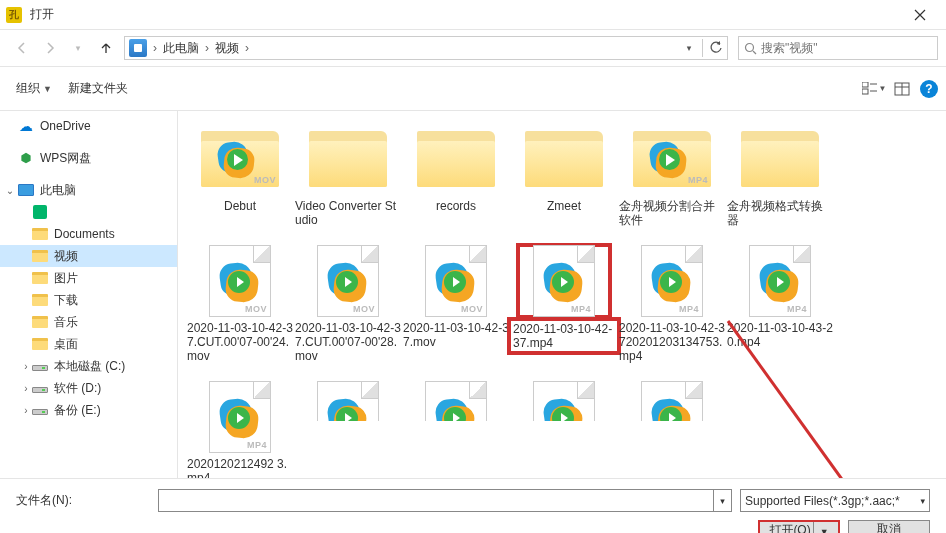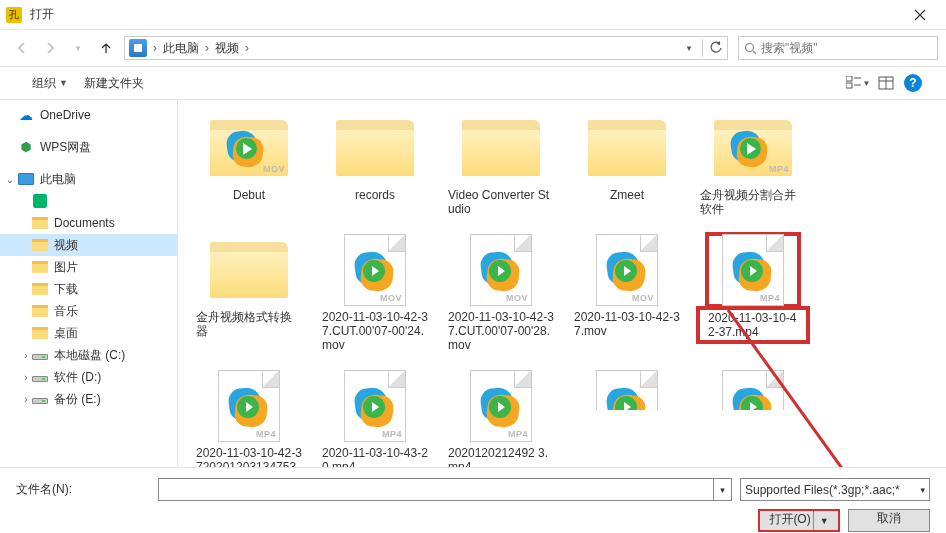--- a/index.html
+++ b/index.html
@@ -16,21 +16,21 @@
 .addrbar .loc-icon{width:18px;height:18px;margin:0 4px;background:linear-gradient(#4aa0e8,#2b78c5);border-radius:2px;display:flex;align-items:center;justify-content:center}
 .addrbar .loc-icon::after{content:"";width:8px;height:8px;background:#fff;border-radius:1px}
 .crumb{display:flex;align-items:center;height:100%}
 .crumb span{padding:0 4px;cursor:pointer}
 .crumb .sep{color:#666;padding:0 2px}
 .addrbar .spacer{flex:1}
 .addr-dd,.addr-refresh{width:22px;height:22px;display:flex;align-items:center;justify-content:center;cursor:pointer;color:#555}
 .searchbox{width:200px;height:24px;border:1px solid #ccc;display:flex;align-items:center;margin-left:6px}
 .searchbox .sicon{width:22px;display:flex;align-items:center;justify-content:center;color:#666}
 .searchbox input{border:none;outline:none;flex:1;height:100%;color:#888}
-.toolbar{height:34px;display:flex;align-items:center;border-top:1px solid #e5e5e5;border-bottom:1px solid #e5e5e5;padding:0 24px;background:#fff}
+.toolbar{height:45px;display:flex;align-items:center;border-top:1px solid #e5e5e5;border-bottom:1px solid #e5e5e5;padding:0 8px;background:#fff}
 .tool-item{padding:4px 8px;cursor:pointer;display:flex;align-items:center}
 .tool-item .dd{margin-left:3px;font-size:9px;color:#555}
 .tool-spacer{flex:1}
 .tool-icon{width:28px;height:24px;display:flex;align-items:center;justify-content:center;cursor:pointer}
 .help-icon{width:18px;height:18px;background:#0a84d8;border-radius:50%;color:#fff;display:flex;align-items:center;justify-content:center;font-weight:bold;margin-left:4px;cursor:pointer}
 .body{display:flex;height:367px}
 .sidebar{width:178px;border-right:1px solid #e5e5e5;overflow-y:auto;padding-top:4px}
 .side-item{height:22px;display:flex;align-items:center;padding-left:18px;cursor:pointer;position:relative}
 .side-item.indent{padding-left:32px}
 .side-item.selected{background:#cce8ff}
@@ -39,39 +39,39 @@
 .side-item .icon{width:16px;height:16px;margin-right:6px;display:flex;align-items:center;justify-content:center}
 .ic-cloud{color:#0078d4;font-size:14px}
 .ic-wps{color:#2e9e4a;font-size:12px;font-weight:bold}
 .ic-pc{width:16px;height:12px;background:#3a9de0;border:1px solid #2b78c5;border-radius:1px}
 .ic-3d{width:14px;height:14px;background:#00b56a;border-radius:2px}
 .ic-folder{width:16px;height:12px;background:#fddb7a;border-radius:1px;border-top:3px solid #f0c14b}
 .ic-drive{width:16px;height:6px;background:#ccc;border:1px solid #888;border-radius:1px;position:relative;margin-top:4px}
 .ic-drive::after{content:"";position:absolute;right:2px;top:1px;width:3px;height:2px;background:#5c5}
 .content{flex:1;overflow:auto;padding:10px 8px;position:relative}
 .grid{display:flex;flex-wrap:wrap}
-.item{width:106px;margin:2px 10px 16px;display:flex;flex-direction:column;align-items:center;cursor:pointer}
+.item{width:106px;margin:2px 1px 16px;display:flex;flex-direction:column;align-items:center;cursor:pointer}
 .item .thumb{width:92px;height:72px;display:flex;align-items:center;justify-content:center;margin-bottom:4px;position:relative}
 .folder-thumb{width:78px;height:56px;position:relative}
 .folder-back{position:absolute;inset:0;background:#f7e09d;border-radius:2px 6px 2px 2px}
 .folder-front{position:absolute;left:0;right:0;bottom:0;top:10px;background:linear-gradient(#fff1bd,#fddb7a);border-radius:2px}
 .folder-inner{position:absolute;left:14px;top:8px;width:42px;height:42px}
 .file-thumb{width:62px;height:72px;background:#fff;border:1px solid #ccc;position:relative}
 .file-thumb::before{content:"";position:absolute;top:0;right:0;width:16px;height:16px;background:linear-gradient(135deg,#fff 50%,#e0e0e0 50%);border-left:1px solid #ccc;border-bottom:1px solid #ccc}
 .file-inner{position:absolute;left:6px;top:14px;width:44px;height:44px}
 .ext-label{position:absolute;right:3px;bottom:2px;font-size:9px;color:#bbb;font-weight:bold;letter-spacing:0.5px}
 .video-icon{position:relative;width:100%;height:100%}
 .vi-blue{position:absolute;left:8%;top:6%;width:72%;height:72%;background:#29a6e0;border-radius:40% 45% 42% 38%;transform:rotate(-8deg)}
 .vi-orange{position:absolute;left:22%;top:22%;width:72%;height:72%;background:#f5a623;border-radius:42% 38% 45% 40%;transform:rotate(6deg)}
 .vi-green{position:absolute;left:28%;top:24%;width:50%;height:50%;background:#3bb54a;border-radius:50%;display:flex;align-items:center;justify-content:center}
 .vi-green::after{content:"";width:0;height:0;border-left:9px solid #fff;border-top:6px solid transparent;border-bottom:6px solid transparent;margin-left:2px}
 .file-inner .vi-green::after{border-left-width:7px;border-top-width:5px;border-bottom-width:5px}
 .item .label{text-align:left;line-height:14px;word-break:break-all;max-width:100%}
 .item.highlighted .thumb{outline:4px solid #d03030;outline-offset:-2px}
-.item.highlighted .label{outline:4px solid #d03030;padding:1px 8px}
+.item.highlighted .label{outline:4px solid #d03030;padding:1px 2px}
 .annot-arrow{position:absolute;pointer-events:none;z-index:5}
 .footer{height:66px;border-top:1px solid #e5e5e5;background:#fff;padding:10px 16px;display:flex;flex-direction:column;gap:8px;position:relative}
 .frow{display:flex;align-items:center}
 .flabel{width:142px;text-align:left;padding-right:6px}
 .fname-input{flex:1;height:23px;border:1px solid #888;padding:0 4px;margin-right:8px}
 .fname-dd{width:18px;height:23px;border:1px solid #888;border-left:none;display:flex;align-items:center;justify-content:center;cursor:pointer;margin-left:-8px;margin-right:8px}
 .filter{width:190px;height:23px;border:1px solid #888;display:flex;align-items:center;padding:0 4px;cursor:pointer;position:relative}
 .filter .dd{position:absolute;right:4px;font-size:9px}
 .btns{display:flex;justify-content:flex-end;gap:8px;margin-right:0}
 .btn{min-width:82px;height:23px;border:1px solid #888;background:#e1e1e1;display:flex;align-items:flex-start;justify-content:center;cursor:pointer}
@@ -271,30 +271,30 @@
           </div>
           <div class="label">Debut</div>
         </div>
         <div class="item">
           <div class="thumb">
             <div class="folder-thumb">
               <div class="folder-back"></div>
               <div class="folder-front"></div>
             </div>
           </div>
-          <div class="label">records</div>
+          <div class="label">Video Converter Studio</div>
         </div>
         <div class="item">
           <div class="thumb">
             <div class="folder-thumb">
               <div class="folder-back"></div>
               <div class="folder-front"></div>
             </div>
           </div>
-          <div class="label">Video Converter Studio</div>
+          <div class="label">records</div>
         </div>
         <div class="item">
           <div class="thumb">
             <div class="folder-thumb">
               <div class="folder-back"></div>
               <div class="folder-front"></div>
             </div>
           </div>
           <div class="label">Zmeet</div>
         </div>

